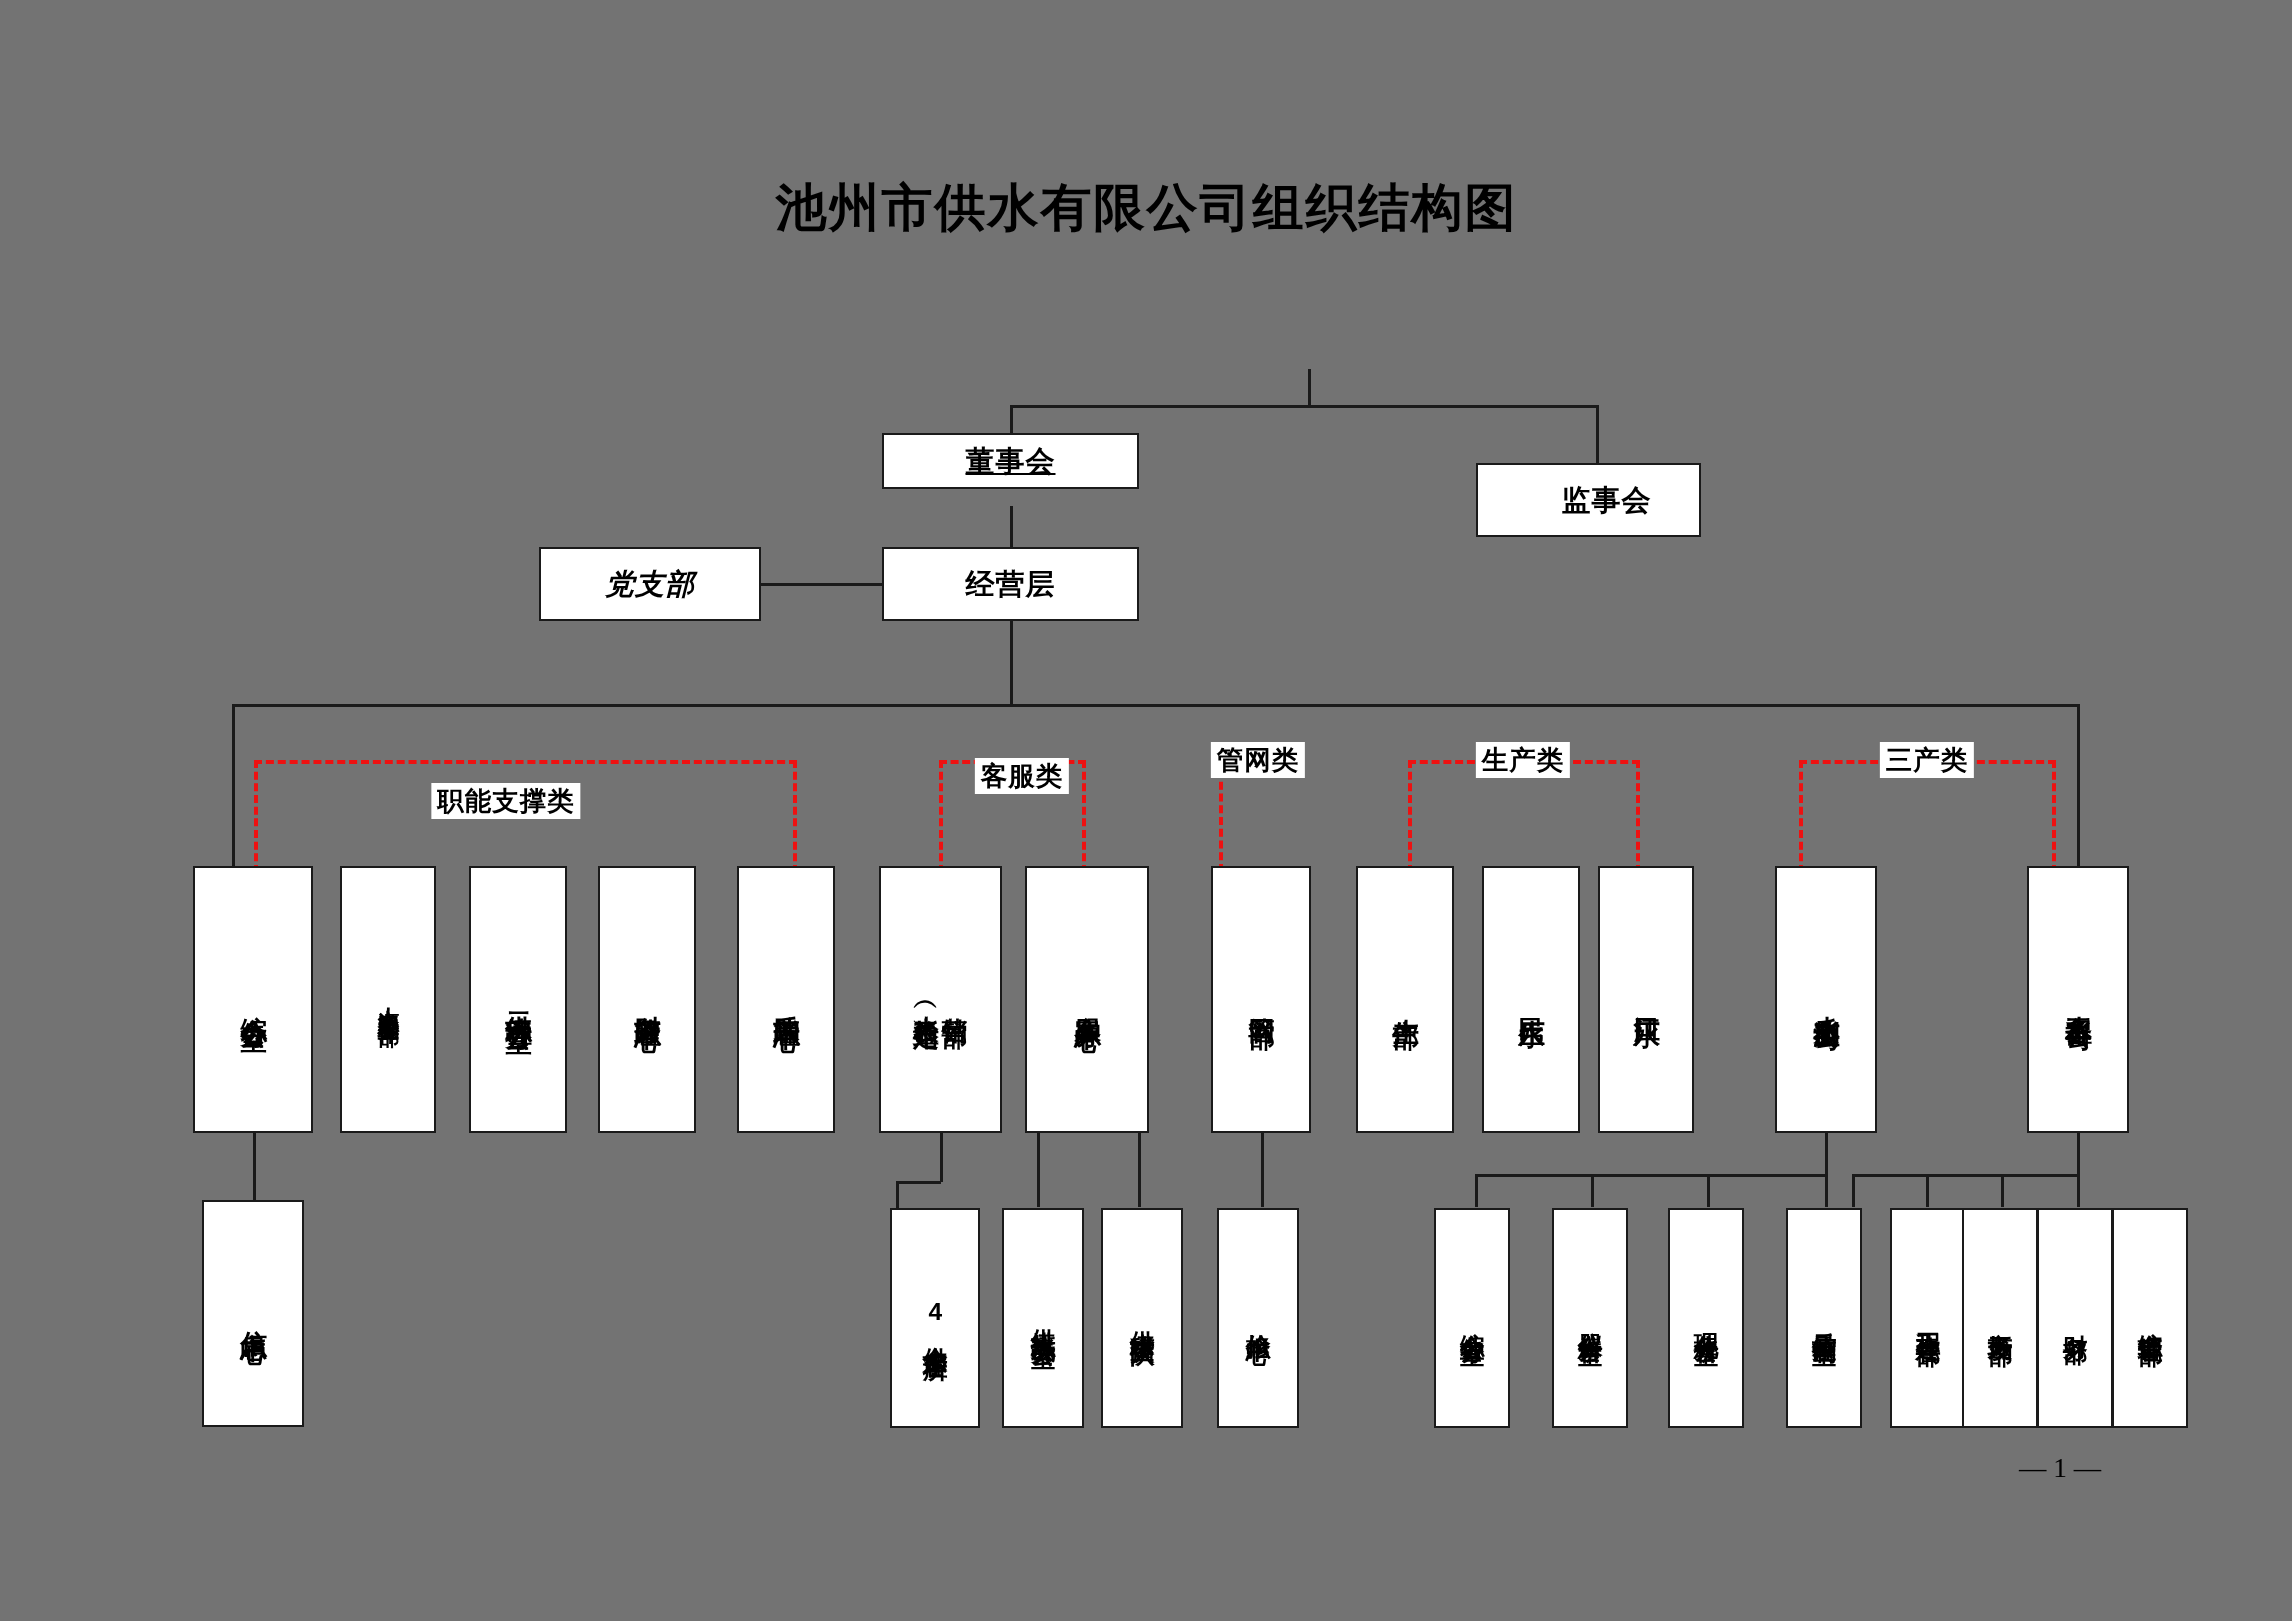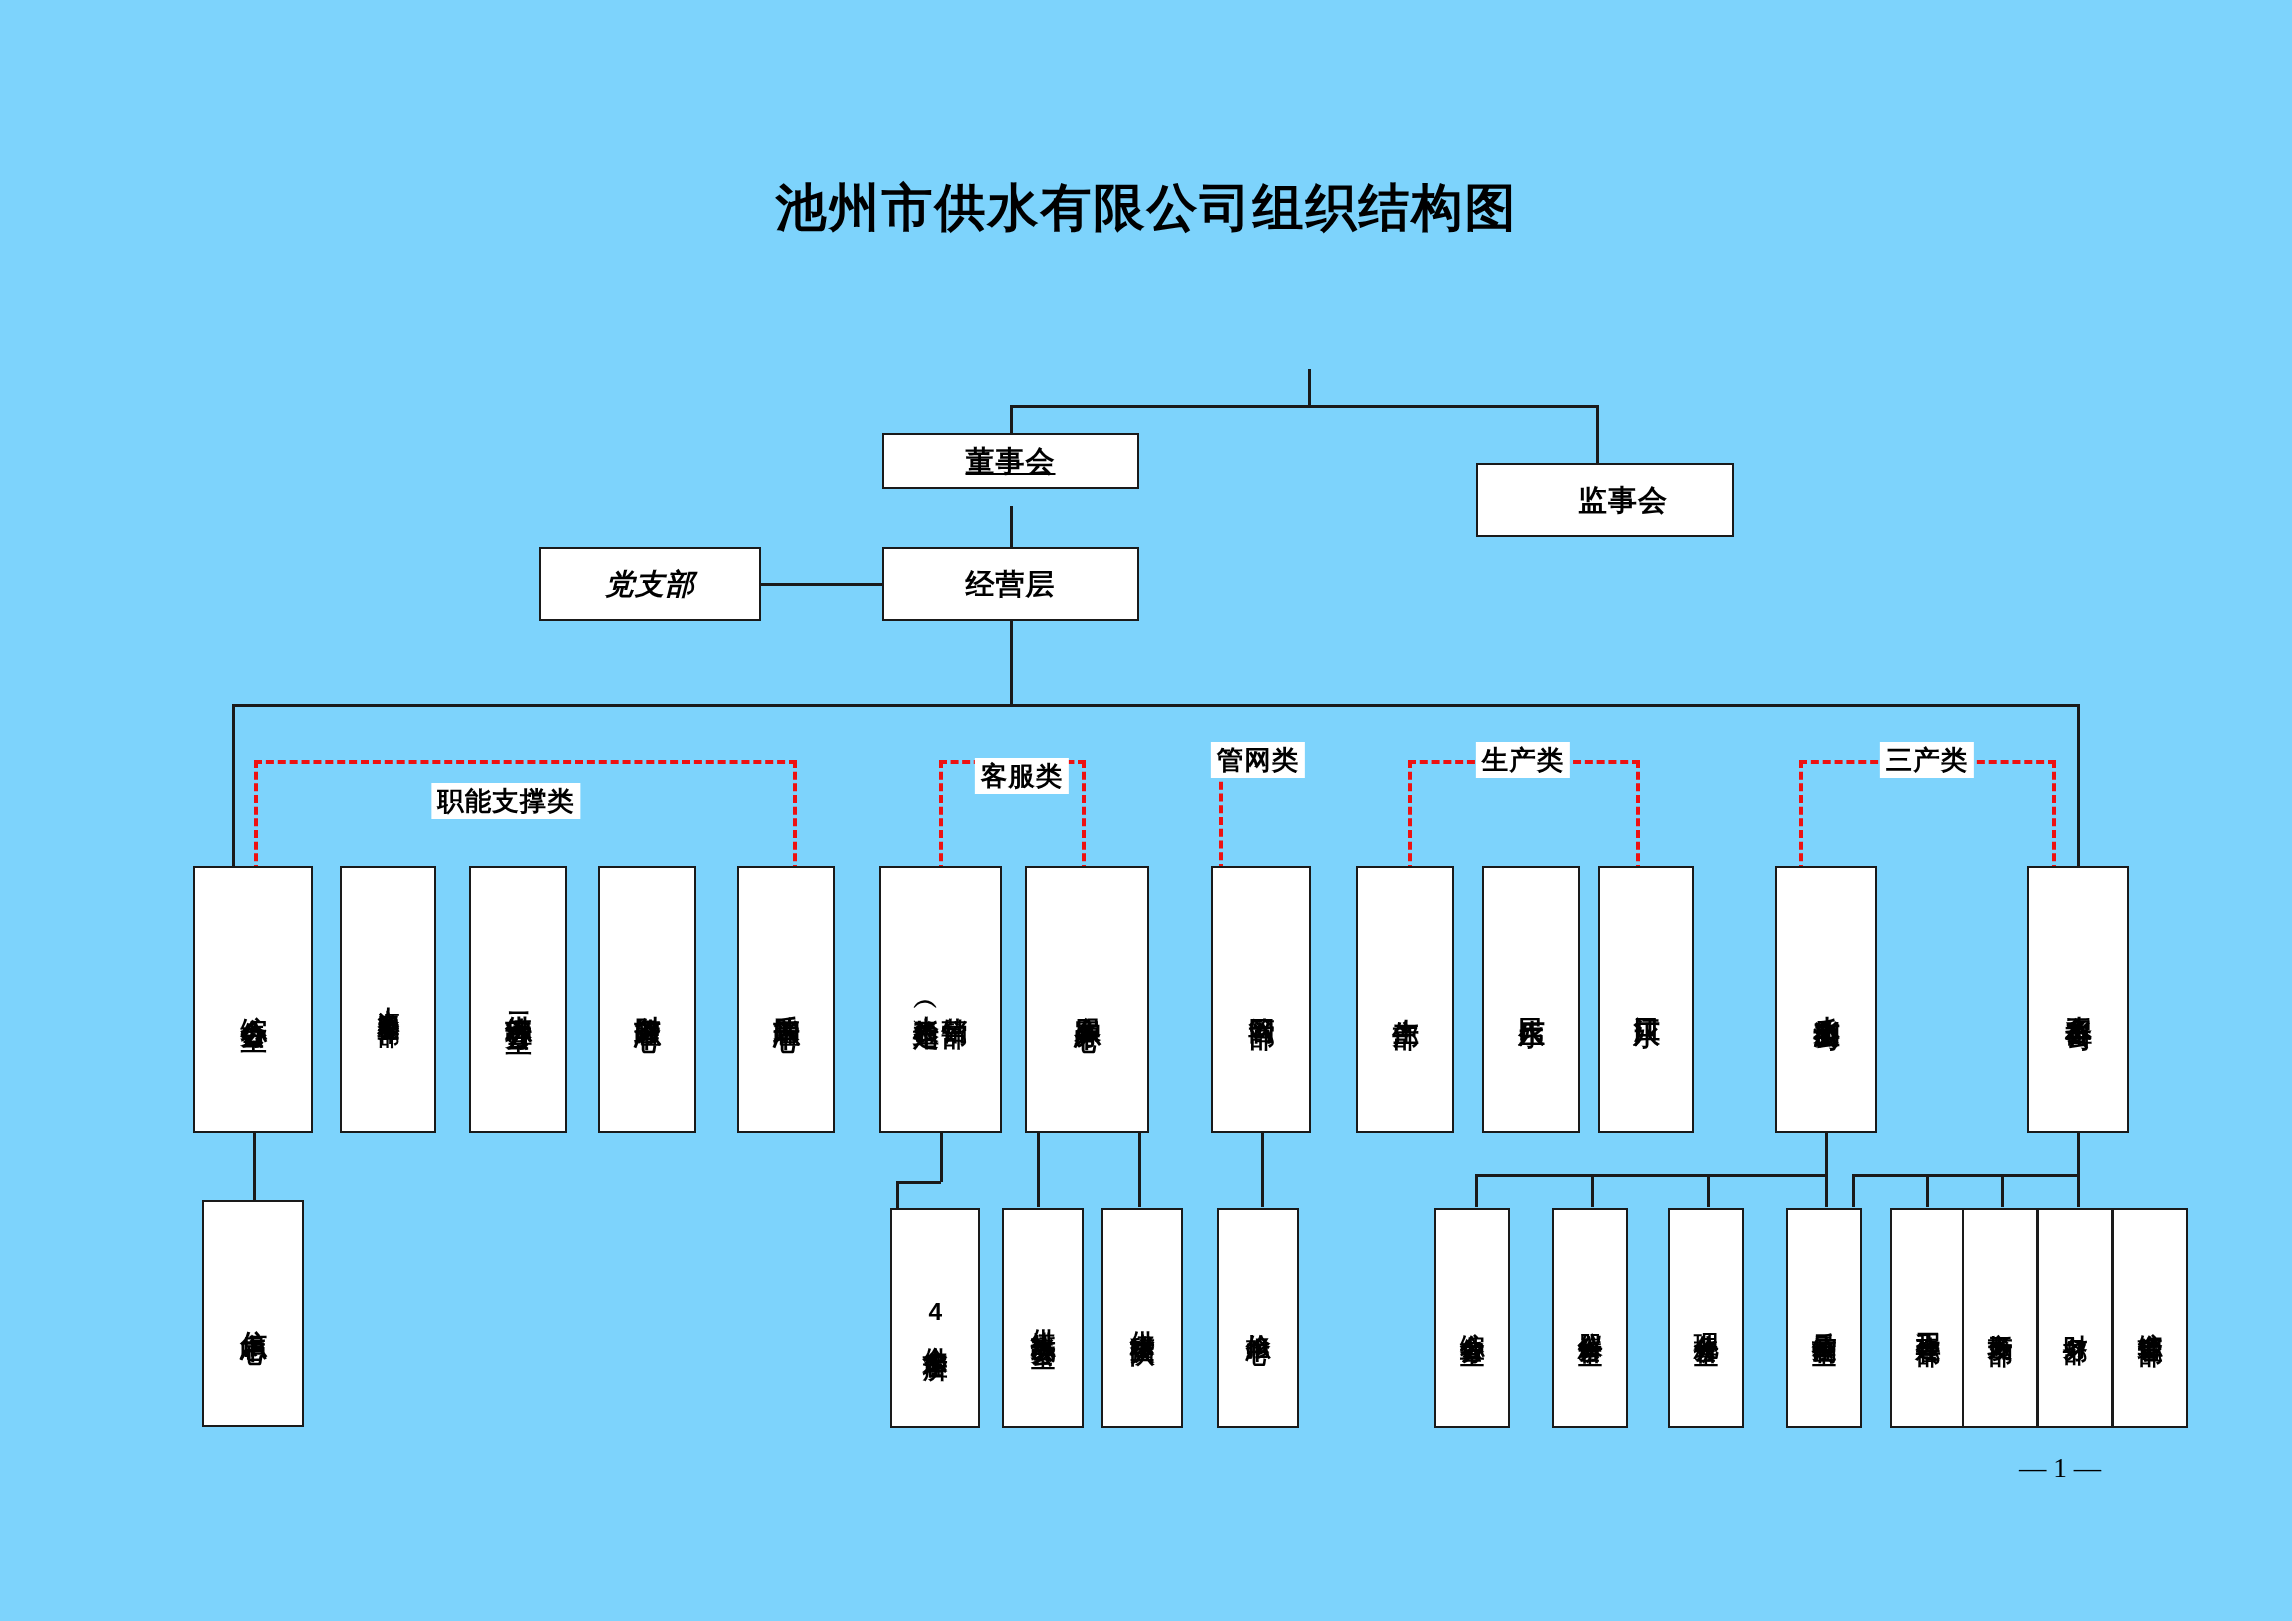--- a/index.html
+++ b/index.html
@@ -7,21 +7,21 @@
     padding: 0;
     background: #ffffff;
   }
   body {
     font-family: "Liberation Sans", "DejaVu Sans", sans-serif;
   }
   #page {
     position: relative;
     width: 2293px;
     height: 1621px;
-    background: #7dd3fc;
+    background: #737373;
     overflow: hidden;
   }
   .title {
     position: absolute;
     left: 0;
     top: 174px;
     width: 2293px;
     text-align: center;
     font-family: "Liberation Serif", "DejaVu Serif", serif;
     font-weight: bold;
@@ -111,21 +111,21 @@
 
 <div id="page">
 
   <div class="title">池州市供水有限公司组织结构图</div>
 
 
   <div class="box horiz" style="left:882px; top:433px; width:257px; height:56px;text-decoration:underline;">
     <span class="lbl">董事会</span>
   </div>
 
-  <div class="box horiz" style="left:1476px; top:463px; width:258px; height:74px;padding-left:36px;">
+  <div class="box horiz" style="left:1476px; top:463px; width:225px; height:74px;padding-left:36px;">
     <span class="lbl">监事会</span>
   </div>
 
   <div class="box horiz" style="left:539px; top:547px; width:222px; height:74px;font-style:italic;">
     <span class="lbl">党支部</span>
   </div>
 
   <div class="box horiz" style="left:882px; top:547px; width:257px; height:74px;">
     <span class="lbl">经营层</span>
   </div>

